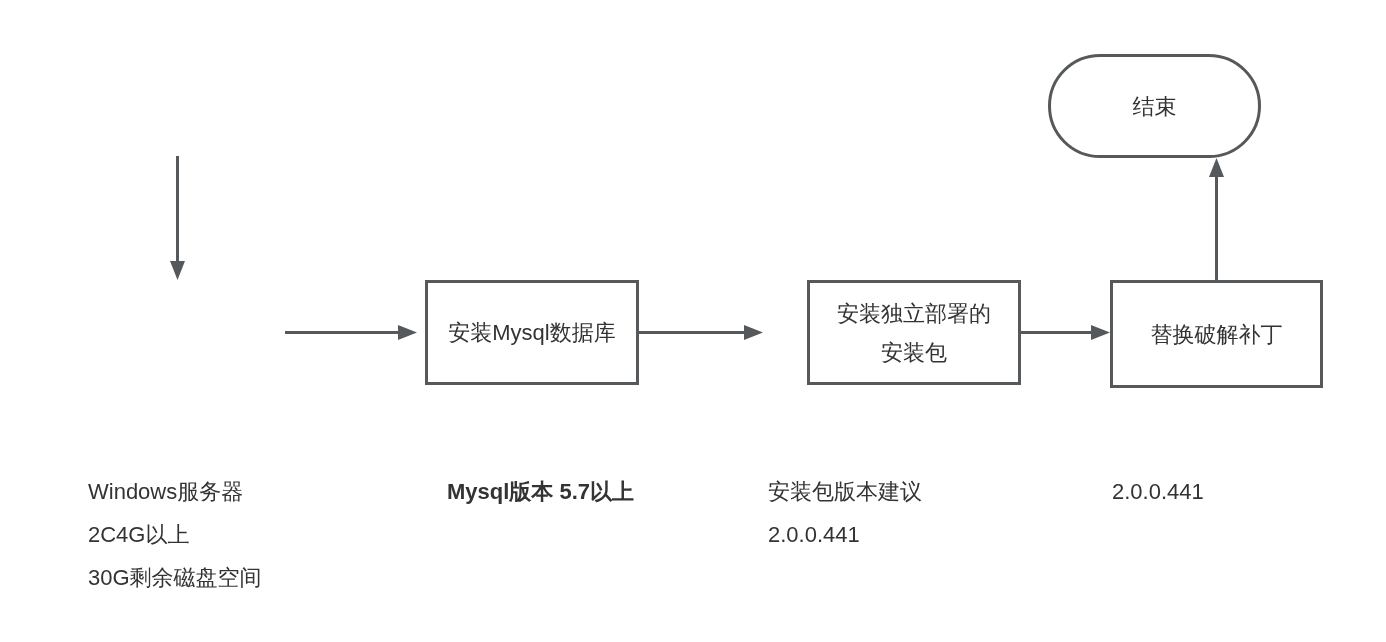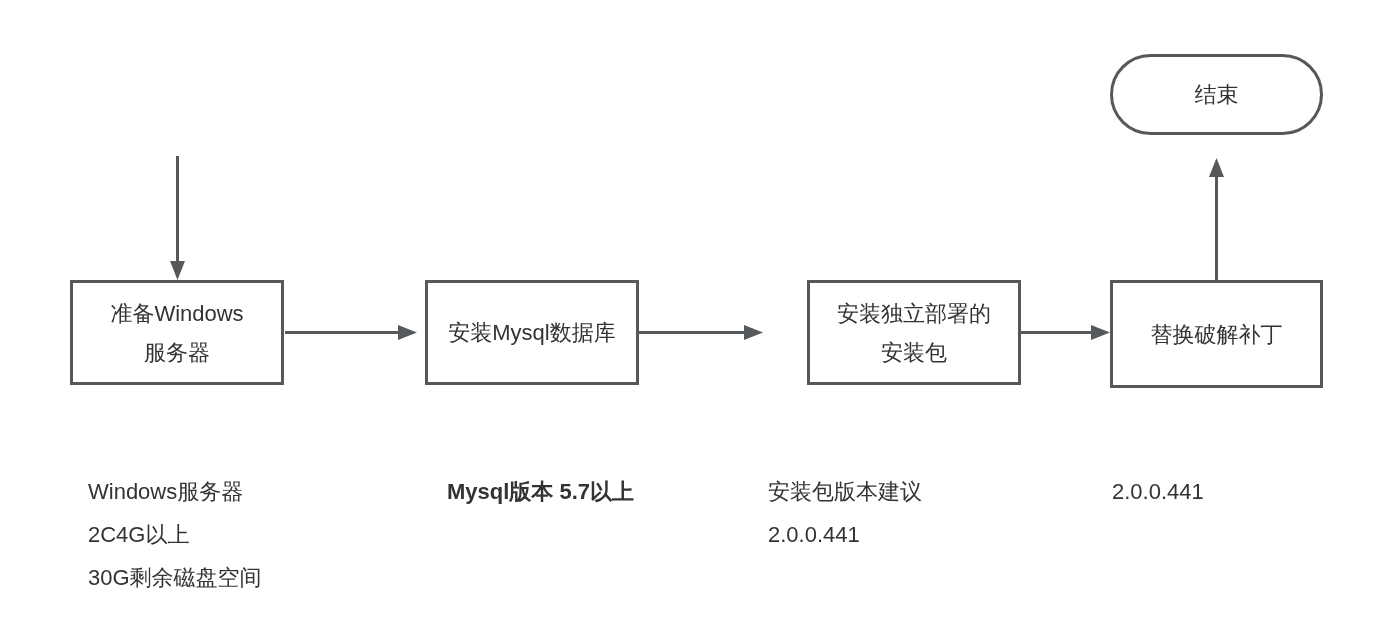--- a/index.html
+++ b/index.html
@@ -25,21 +25,21 @@
     flex-direction:column;
     align-items:center;
     justify-content:center;
     text-align:center;
     font-size:22px;
     line-height:39px;
     color:var(--text);
   }
   .terminator{border-radius:52px;}
   .start-node{left:70px;top:54px;width:215px;height:102px;}
-  .end-node{left:1110px;top:54px;width:213px;height:81px;}
+  .end-node{left:1048px;top:54px;width:213px;height:104px;}
   .step-0{left:70px;top:280px;width:214px;height:105px;}
   .step-1{left:425px;top:280px;width:214px;height:105px;}
   .step-2{left:763px;top:280px;width:214px;height:105px;margin-left:44px;}
   .step-3{left:1110px;top:280px;width:213px;height:108px;}
   .arrows{position:absolute;left:0;top:0;width:1386px;height:642px;pointer-events:none;}
   .arrows line{stroke:var(--stroke);stroke-width:3;}
   .arrows polygon{fill:var(--stroke);stroke:none;}
   .note{
     position:absolute;
     font-size:22px;
@@ -77,24 +77,20 @@
     <g>
       <line x1="1216.5" y1="280" x2="1216.5" y2="176"></line>
       <polygon points="1216.5,158 1209,177 1224,177"></polygon>
     </g>
   </svg>
 
   <div class="node terminator end-node">
     <span>结束</span>
   </div>
 
-  <div class="node step-0">
-    <span>准备Windows</span>
-    <span>服务器</span>
-  </div>
   <div class="node step-1">
     <span>安装Mysql数据库</span>
   </div>
   <div class="node step-2">
     <span>安装独立部署的</span>
     <span>安装包</span>
   </div>
   <div class="node step-3">
     <span>替换破解补丁</span>
   </div>

